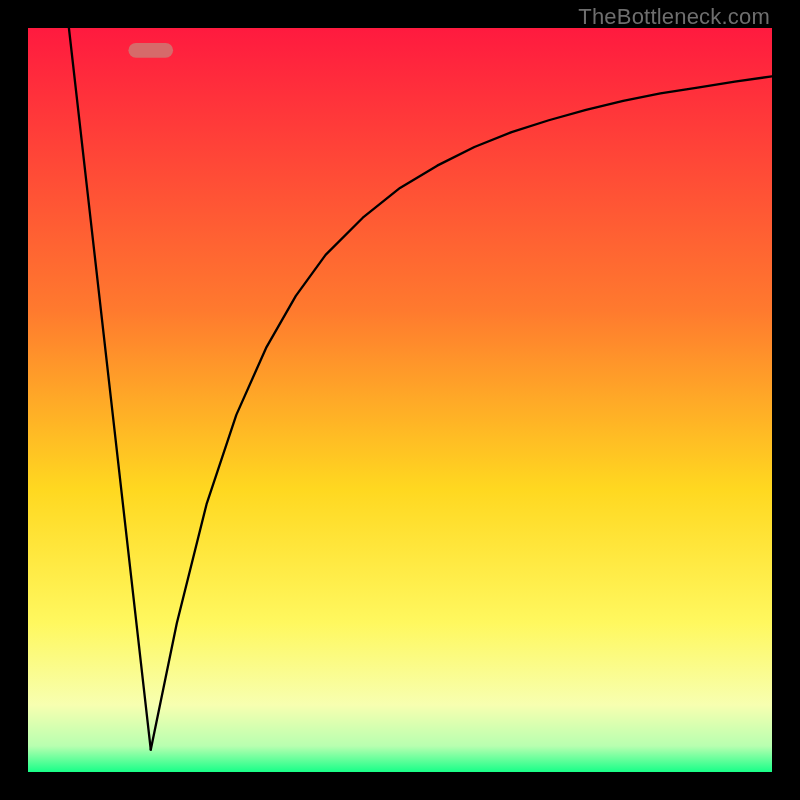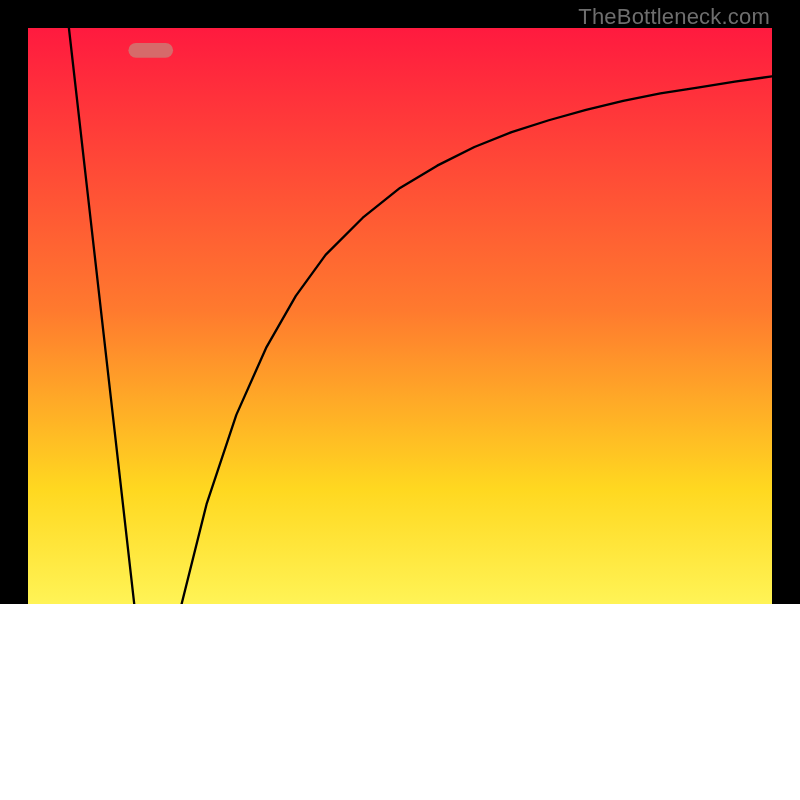--- a/index.html
+++ b/index.html
@@ -3,21 +3,21 @@
 <meta charset="utf-8">
 <style>
   body {
     margin: 0;
     padding: 0;
     background: #fff;
     font-family: Arial, Helvetica, sans-serif;
   }
   .chart-wrap {
     width: 800px;
-    height: 604px;
+    height: 800px;
     position: relative;
   }
   .chart-frame {
     position: absolute;
     left: 0; top: 0;
     width: 800px;
     height: 800px;
     background: #000;
   }
   .plot-area {

